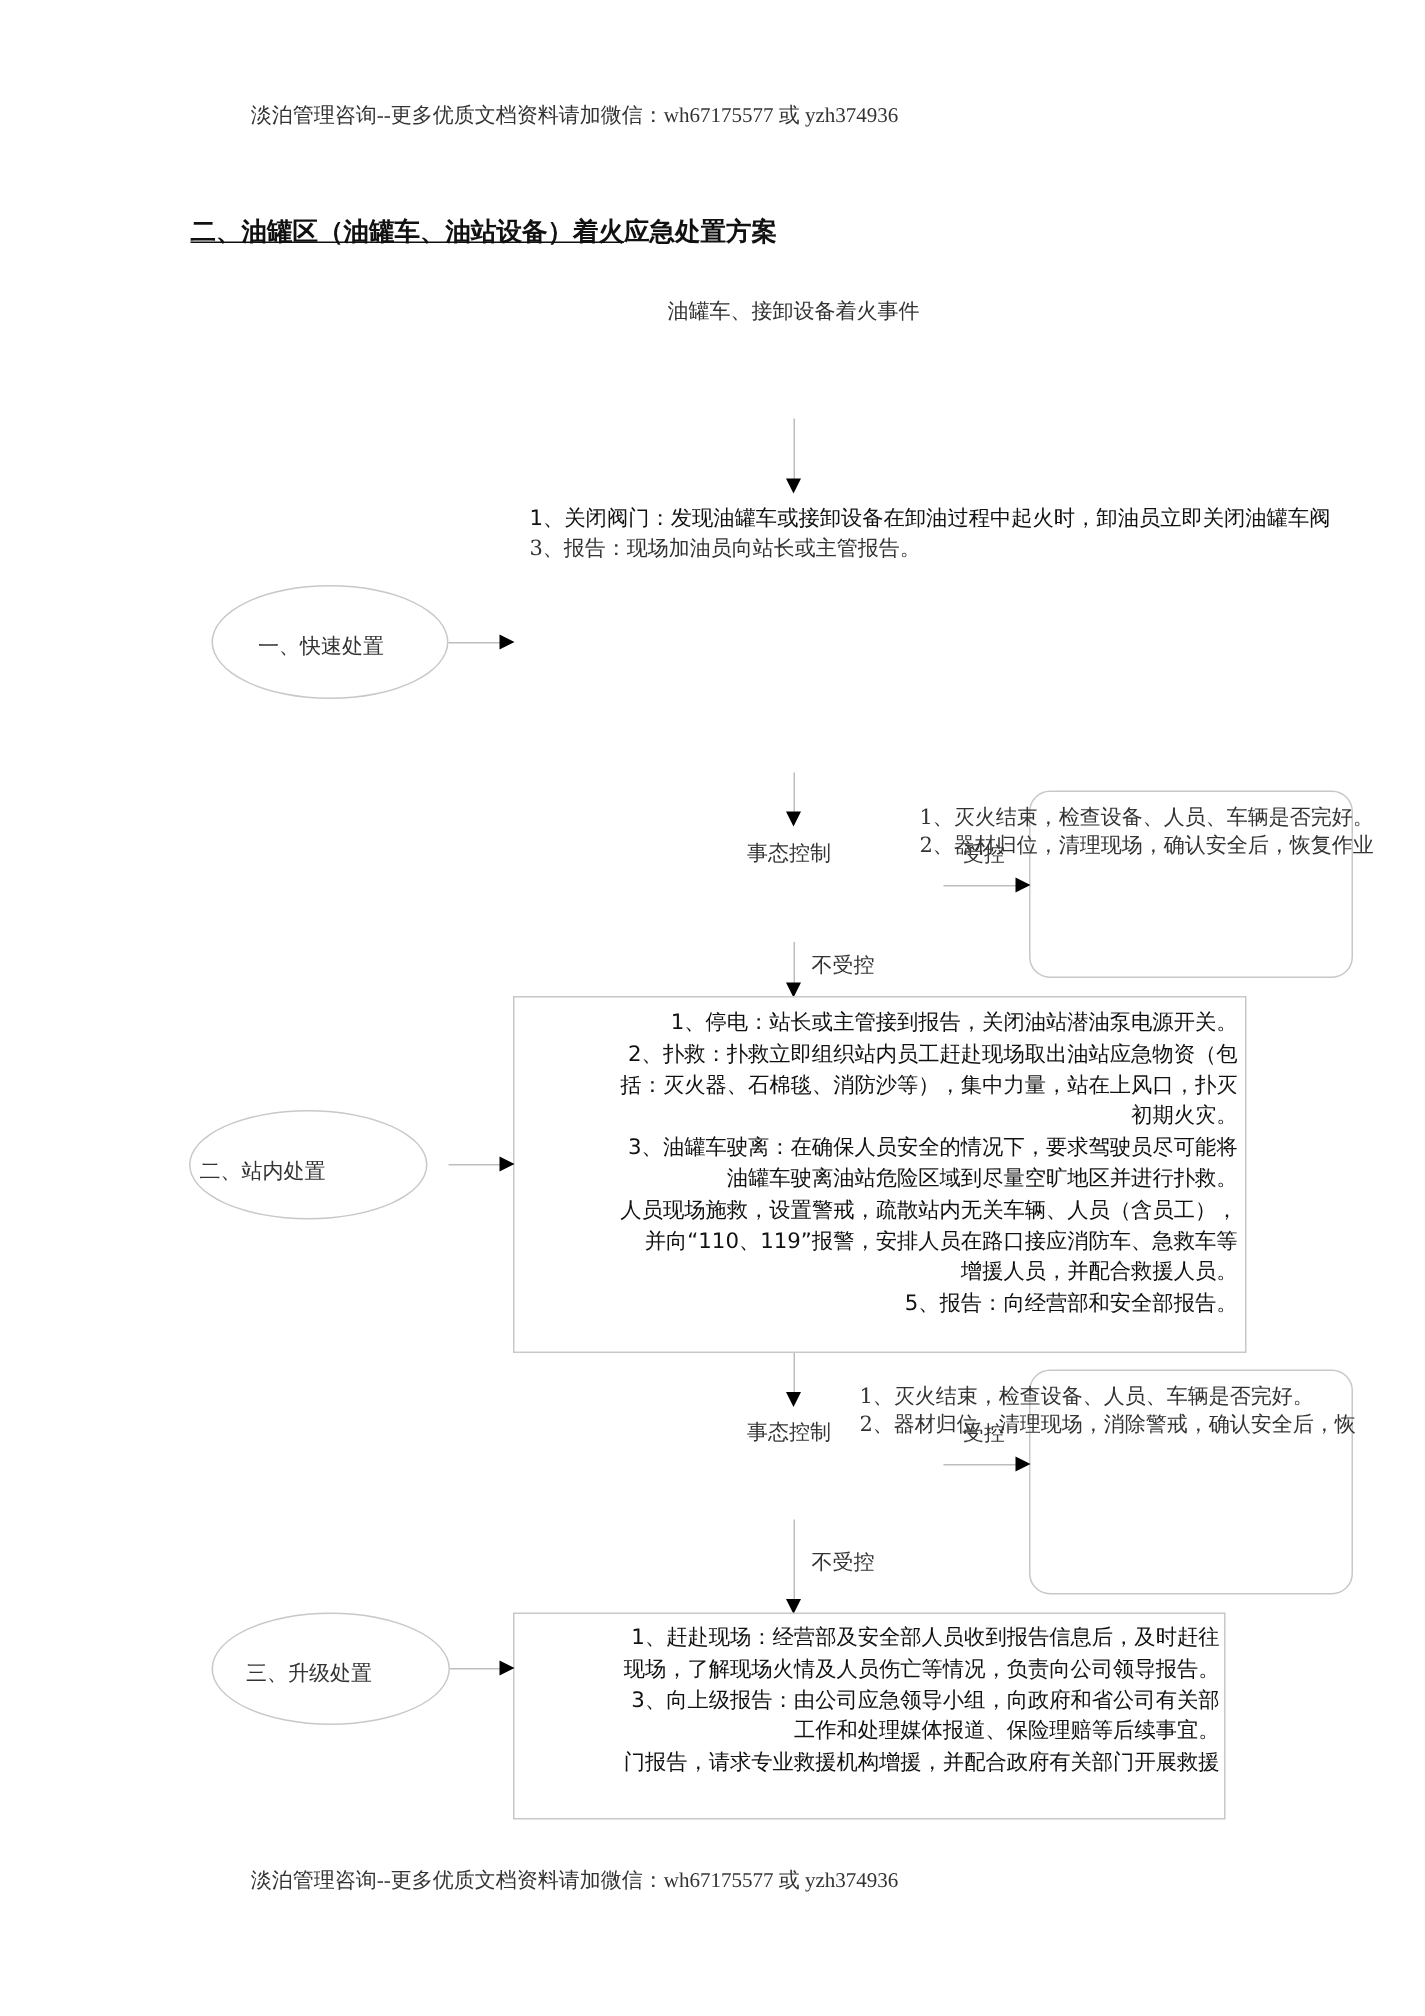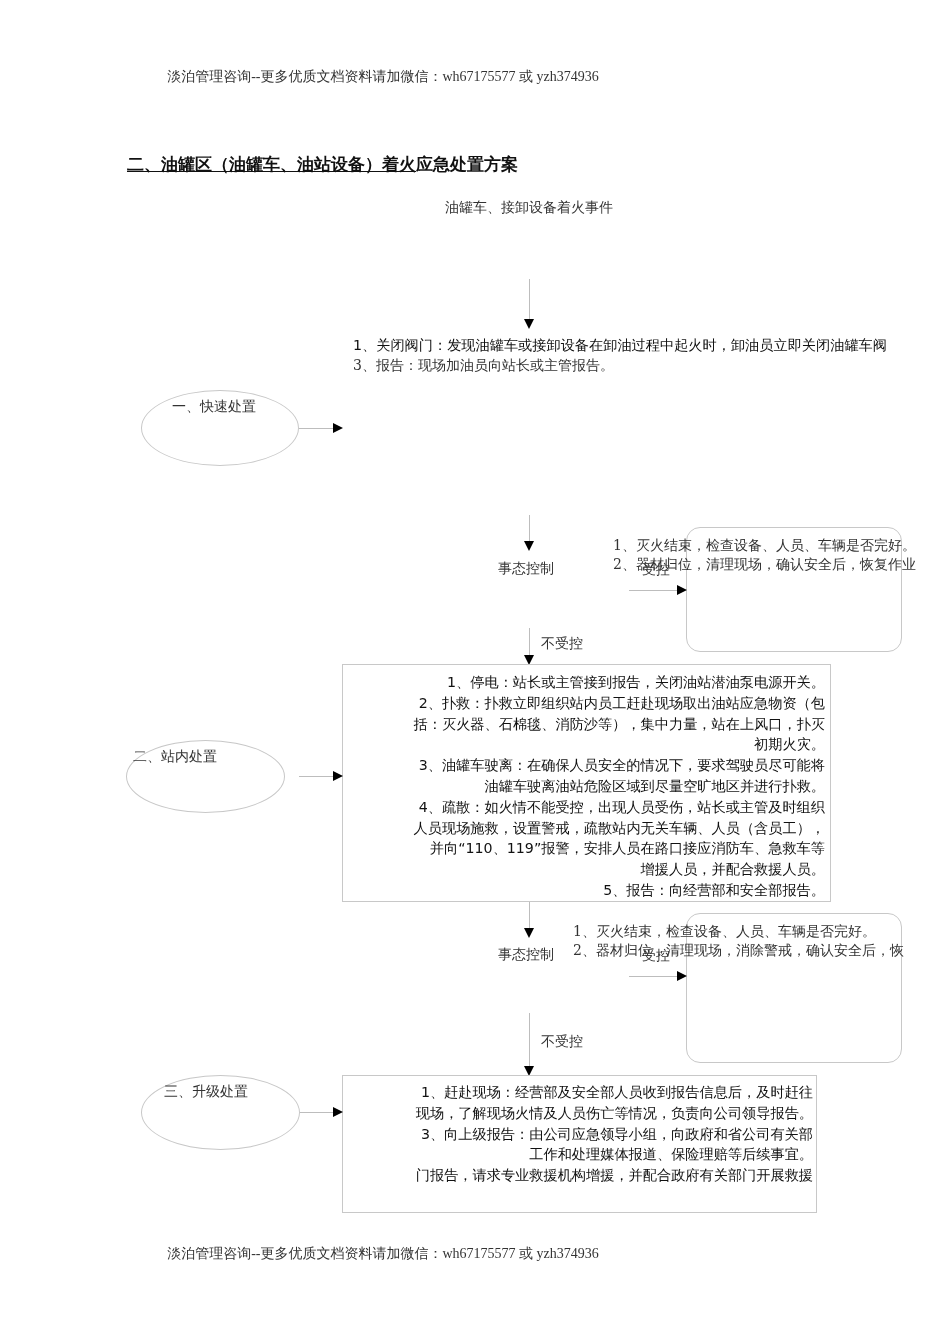--- a/index.html
+++ b/index.html
@@ -3,32 +3,32 @@
   <meta charset="utf-8">
   <style>
     html, body { margin: 0; padding: 0; background: #ffffff; }
     body { width: 950px; height: 1344px; position: relative; overflow: hidden;
            font-family: "DejaVu Serif", "Liberation Serif", serif; color: #222; }
     .abs { position: absolute; }
     .header, .footer { left: 0; width: 766px; text-align: center; font-size: 14px; color: #333;
                        font-family: "Liberation Serif", "DejaVu Serif", serif; }
     .header { top: 68px; }
     .footer { top: 1245px; }
-    .title { left: 127px; top: 153px; font-size: 17px; font-weight: bold; color: #111;
+    .title { left: 127px; top: 143px; font-size: 17px; font-weight: bold; color: #111;
              font-family: "DejaVu Sans", "Liberation Sans", sans-serif; }
     .title .ul { text-decoration: underline; }
     .event { left: 0; width: 1058px; top: 199px; text-align: center; font-size: 14px; color: #333; }
     .vline { width: 1px; background: #bdbdbd; }
     .hline { height: 1px; background: #bdbdbd; }
     .arrow-down { width: 0; height: 0; border-left: 5px solid transparent; border-right: 5px solid transparent;
                   border-top: 10px solid #000; }
     .arrow-right { width: 0; height: 0; border-top: 5px solid transparent; border-bottom: 5px solid transparent;
                    border-left: 10px solid #000; }
     .ellipse { border: 1px solid #c8c8c8; border-radius: 50%; box-sizing: border-box; }
-    .ellipse-label { font-size: 14px; color: #333; white-space: nowrap; }
+    .ellipse-label { font-size: 14px; color: #333; white-space: nowrap; margin-top: 24px; }
     .rbox { border: 1px solid #c8c8c8; border-radius: 14px; box-sizing: border-box; }
     .sbox { border: 1px solid #c8c8c8; box-sizing: border-box; }
     .boxtext { font-family: "DejaVu Sans", "Liberation Sans", sans-serif; font-size: 14.2px; line-height: 20.8px; color: #111; text-align: right; }
     .small { font-size: 14px; color: #333; white-space: nowrap; }
     .ctl-text { font-size: 14px; line-height: 19px; color: #333; white-space: nowrap; text-align: center; }
     .step1 { left: 353px; top: 336px; font-family: "DejaVu Sans", "Liberation Sans", sans-serif; font-size: 14.2px; color: #111; white-space: nowrap; }
     .step3 { left: 353px; top: 357px; font-size: 14px; color: #333; white-space: nowrap; }
   </style>
 </head>
 <body>
@@ -66,21 +66,20 @@
 <div class="abs small" style="left:541px; top:635px;">不受控</div>
 
 <div class="abs sbox" style="left:342px; top:664px; width:489px; height:238px;"></div>
 <div class="abs boxtext" style="left:353px; top:672px; width:472px;">
   <div>1、停电：站长或主管接到报告，关闭油站潜油泵电源开关。</div>
   <div>2、扑救：扑救立即组织站内员工赶赴现场取出油站应急物资（包</div>
   <div>括：灭火器、石棉毯、消防沙等），集中力量，站在上风口，扑灭</div>
   <div>初期火灾。</div>
   <div>3、油罐车驶离：在确保人员安全的情况下，要求驾驶员尽可能将</div>
   <div>油罐车驶离油站危险区域到尽量空旷地区并进行扑救。</div>
-  <div>4、疏散：如火情不能受控，出现人员受伤，站长或主管及时组织</div>
   <div>人员现场施救，设置警戒，疏散站内无关车辆、人员（含员工），</div>
   <div>并向“110、119”报警，安排人员在路口接应消防车、急救车等</div>
   <div>增援人员，并配合救援人员。</div>
   <div>5、报告：向经营部和安全部报告。</div>
 </div>
 
 <div class="abs ellipse" style="left:126px; top:740px; width:159px; height:73px;"></div>
 <div class="abs ellipse-label" style="left:133px; top:748px;">二、站内处置</div>
 <div class="abs hline" style="left:299px; top:776px; width:36px;"></div>
 <div class="abs arrow-right" style="left:333px; top:771px;"></div>

